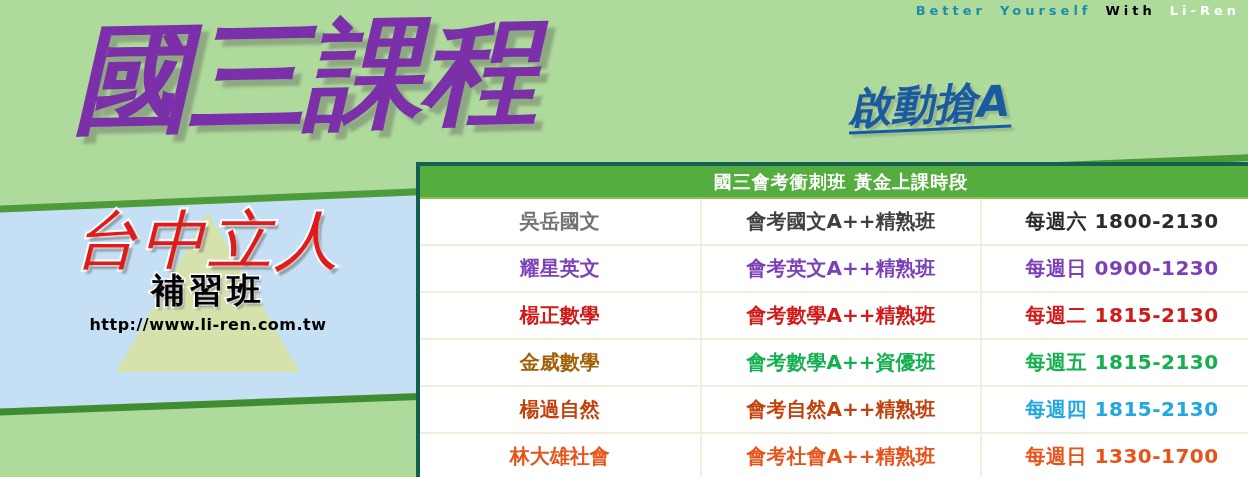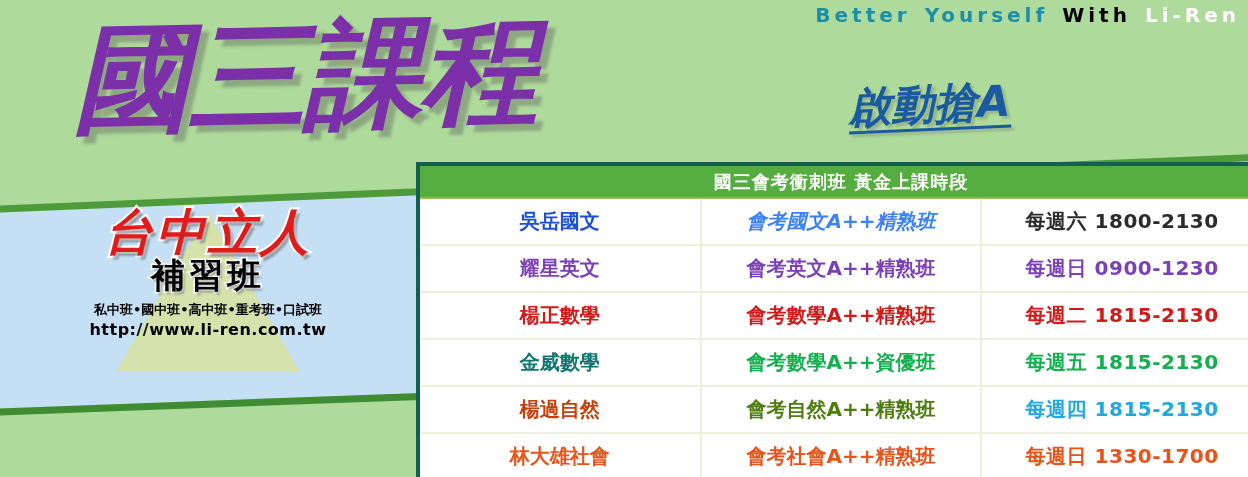--- a/index.html
+++ b/index.html
@@ -44,21 +44,21 @@
     border-top: 7px solid #3f8c33;
     transform: rotate(-2.1deg);
     transform-origin: left bottom;
   }
 
   
   .tagline {
     position: absolute;
     top: 3px;
     right: 8px;
-    font-size: 20px;
+    font-size: 13px;
     font-weight: bold;
     letter-spacing: 4px;
     white-space: nowrap;
     z-index: 6;
     font-family: "DejaVu Sans", "Liberation Sans", sans-serif;
   }
   .tagline .w1 { color: #1b8fa8; }
   .tagline .w2 { color: #1b8fa8; }
   .tagline .w3 { color: #000000; }
   .tagline .w4 { color: #ffffff; }
@@ -117,22 +117,22 @@
     height: 0;
     border-left: 92px solid transparent;
     border-right: 92px solid transparent;
     border-bottom: 160px solid #d6e2ac;
     z-index: 1;
   }
   .logo-main {
     position: relative;
     z-index: 2;
     color: #e01b1b;
-    font-size: 49px;
-    font-weight: bold;
+    font-size: 64px;
+    font-weight: normal;
     line-height: 1.0;
     letter-spacing: 3px;
     font-style: italic;
     -webkit-text-stroke: 4px #ffffff;
     paint-order: stroke fill;
     text-shadow: 3px 4px 2px rgba(60,60,60,0.40);
     font-family: "DejaVu Sans", "Liberation Sans", sans-serif;
     white-space: nowrap;
   }
   .logo-sub {
@@ -243,55 +243,54 @@
     <span class="w1">Better</span><span class="w2">Yourself</span><span class="w3">With</span><span class="w4">Li-Ren</span>
   </div>
 
   <div class="headline">國三課程</div>
   <div class="subhead">啟動搶A</div>
 
   <div class="logo-block">
     <div class="logo-tri"></div>
     <div class="logo-main">台中立人</div>
     <div class="logo-sub">補習班</div>
-    <div class="logo-classes">私中班•國中班•高中班•重考班•口試班</div>
     <div class="logo-url">http://www.li-ren.com.tw</div>
   </div>
 
   <div class="table-wrap">
     <table class="sched">
       <thead>
         <tr>
           <th colspan="3">國三會考衝刺班  黃金上課時段</th>
         </tr>
       </thead>
       <tbody id="sched-body">
           <tr>
-            <td class="c-teacher" style="color: #1d4ed8; border-radius: 14px;">吳岳國文</td>
-            <td class="c-course" style="color: #3b82f6; font-style: italic;">會考國文A++精熟班</td>
+            <td class="c-teacher" style="color: #737373; border-radius: 14px;">吳岳國文</td>
+            <td class="c-course" style="color: #404040;">會考國文A++精熟班</td>
             <td class="c-time" style="color: rgb(43, 43, 43);">每週六 1800-2130</td>
           </tr>
           <tr>
             <td class="c-teacher" style="color: rgb(123, 63, 184);">耀星英文</td>
             <td class="c-course" style="color: rgb(123, 63, 184);">會考英文A++精熟班</td>
             <td class="c-time" style="color: rgb(123, 63, 184);">每週日 0900-1230</td>
           </tr>
           <tr>
             <td class="c-teacher" style="color: rgb(209, 26, 26);">楊正數學</td>
             <td class="c-course" style="color: rgb(209, 26, 26);">會考數學A++精熟班</td>
             <td class="c-time" style="color: rgb(209, 26, 26);">每週二 1815-2130</td>
           </tr>
           <tr>
-            <td class="c-teacher" style="color: #0f766e; border-radius: 19px;">金威數學</td>
+            <td class="c-teacher" style="color: #a16207; border-radius: 19px;">金威數學</td>
             <td class="c-course" style="color: rgb(19, 176, 79);">會考數學A++資優班</td>
             <td class="c-time" style="color: rgb(19, 176, 79);">每週五 1815-2130</td>
           </tr>
           <tr>
             <td class="c-teacher" style="color: #c2410c;">楊過自然</td>
-            <td class="c-course" style="color: #4d7c0f;">會考自然A++精熟班</td>
+            <td class="c-course" style="color: #c2410c;">會考自然A++精熟班</td>
             <td class="c-time" style="color: rgb(33, 168, 224);">每週四 1815-2130</td>
           </tr>
           <tr>
             <td class="c-teacher" style="color: rgb(232, 83, 26);">林大雄社會</td>
             <td class="c-course" style="color: rgb(232, 83, 26);">會考社會A++精熟班</td>
             <td class="c-time" style="color: rgb(232, 83, 26);">每週日 1330-1700</td>
           </tr>
         </tbody>
     </table>
   </div>

